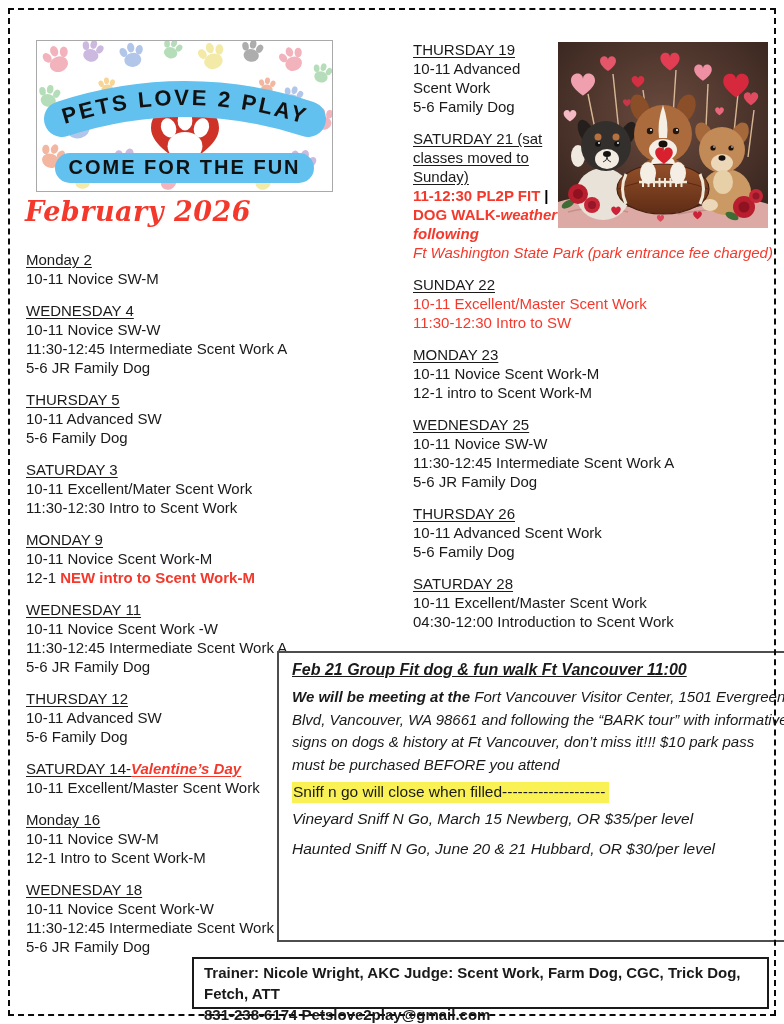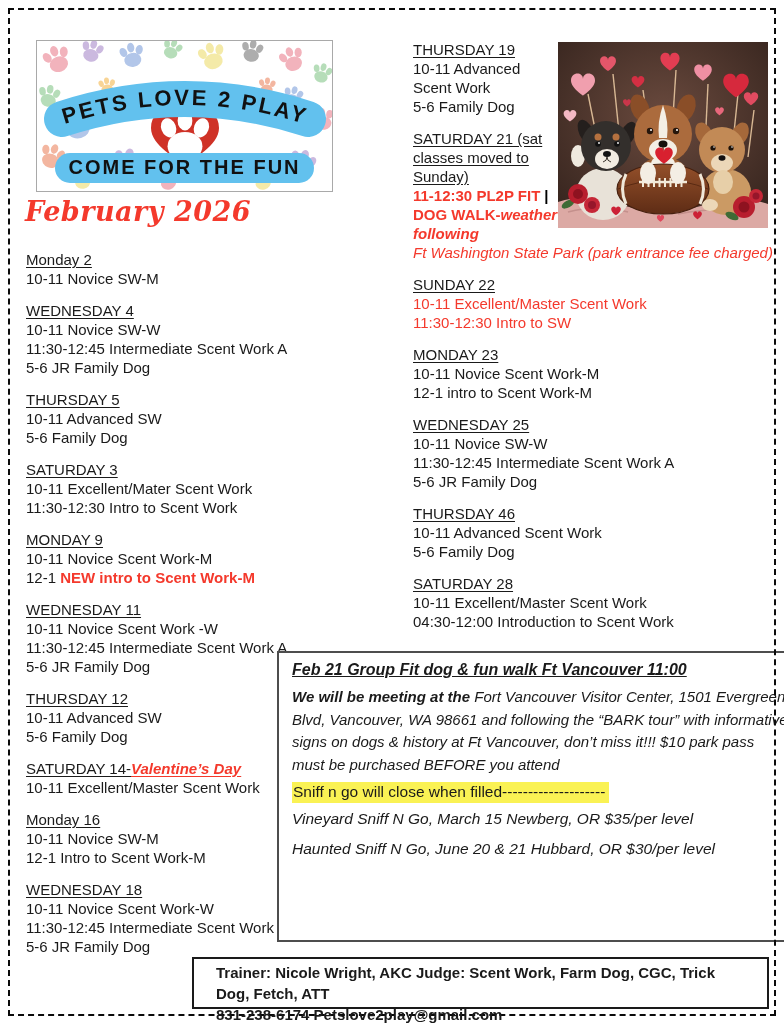--- a/index.html
+++ b/index.html
@@ -48,21 +48,21 @@
   .feb21-title{font-size:16px;font-weight:bold;font-style:italic;text-decoration:underline;margin-bottom:7px;}
   .feb21-para{font-size:15px;font-style:italic;line-height:22.5px;margin-bottom:6px;}
   .feb21-para .lead{font-weight:bold;}
   .hl-line{display:inline-block;background:var(--hl);font-size:15.5px;padding:1px 4px 2px 1px;margin-bottom:6px;}
   .sniff-heading{font-size:16px;font-weight:bold;font-style:italic;text-decoration:underline;margin-bottom:9px;}
   .sniff-item{font-size:15.5px;font-style:italic;margin-bottom:10px;line-height:20px;}
 
   
   .trainer-box{
     position:absolute;left:192px;top:957px;width:577px;height:52px;
-    border:2px solid #1a1a1a;box-sizing:border-box;padding:3px 22px;
+    border:2px solid #1a1a1a;box-sizing:border-box;padding:3px 10px;
     font-weight:bold;font-size:15px;line-height:21px;background:#fff;z-index:60;
   }
 </style>
 </head>
 <body>
 
 <div class="page">
   <div class="page-border"></div>
 
   <svg class="logo" viewBox="0 0 295 150">
@@ -200,21 +200,21 @@
         <div class="line"><span>10-11 Novice Scent Work-M</span></div>
         <div class="line"><span>12-1 intro to Scent Work-M</span></div>
       </div>
       <div class="block">
         <div class="heading"><span>WEDNESDAY 25</span></div>
         <div class="line"><span>10-11 Novice SW-W</span></div>
         <div class="line"><span>11:30-12:45 Intermediate Scent Work A</span></div>
         <div class="line"><span>5-6 JR Family Dog</span></div>
       </div>
       <div class="block">
-        <div class="heading"><span>THURSDAY 46</span></div>
+        <div class="heading"><span>THURSDAY 26</span></div>
         <div class="line"><span>10-11 Advanced Scent Work</span></div>
         <div class="line"><span>5-6 Family Dog</span></div>
       </div>
       <div class="block">
         <div class="heading"><span>SATURDAY 28</span></div>
         <div class="line"><span>10-11 Excellent/Master Scent Work</span></div>
         <div class="line"><span>04:30-12:00 Introduction to Scent Work</span></div>
       </div>
     </div>
 

